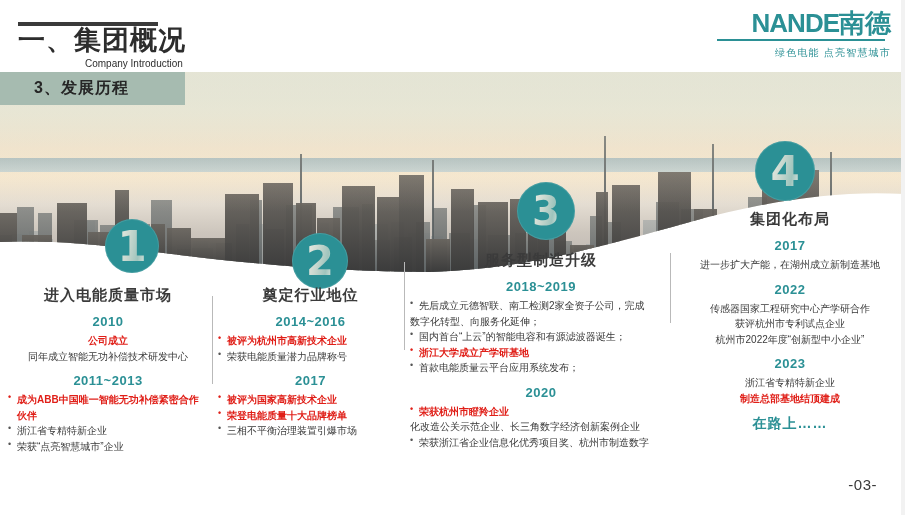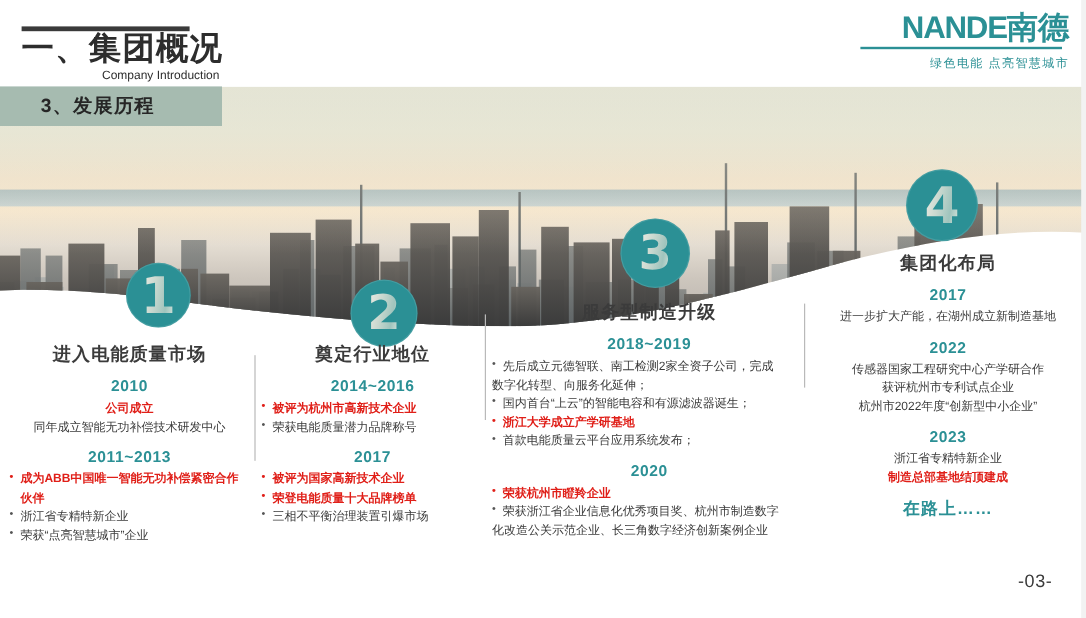--- a/index.html
+++ b/index.html
@@ -341,22 +341,22 @@
   <div class="col" id="col3">
       <div class="col-title">服务型制造升级</div>
       <div class="year">2018~2019</div>
       <div class="line bullet">先后成立元德智联、南工检测2家全资子公司，完成</div>
       <div class="line cont">数字化转型、向服务化延伸；</div>
       <div class="line bullet">国内首台“上云”的智能电容和有源滤波器诞生；</div>
       <div class="line red bullet">浙江大学成立产学研基地</div>
       <div class="line bullet">首款电能质量云平台应用系统发布；</div>
       <div class="year">2020</div>
       <div class="line red bullet">荣获杭州市瞪羚企业</div>
+      <div class="line cont">化改造公关示范企业、长三角数字经济创新案例企业</div>
       <div class="line bullet">荣获浙江省企业信息化优秀项目奖、杭州市制造数字</div>
-      <div class="line cont">化改造公关示范企业、长三角数字经济创新案例企业</div>
     </div>
   <div class="col" id="col4">
       <div class="col-title">集团化布局</div>
       <div class="year">2017</div>
       <div class="line cont center">进一步扩大产能，在湖州成立新制造基地</div>
       <div class="year">2022</div>
       <div class="line cont center">传感器国家工程研究中心产学研合作</div>
       <div class="line cont center">获评杭州市专利试点企业</div>
       <div class="line cont center">杭州市2022年度“创新型中小企业”</div>
       <div class="year">2023</div>

